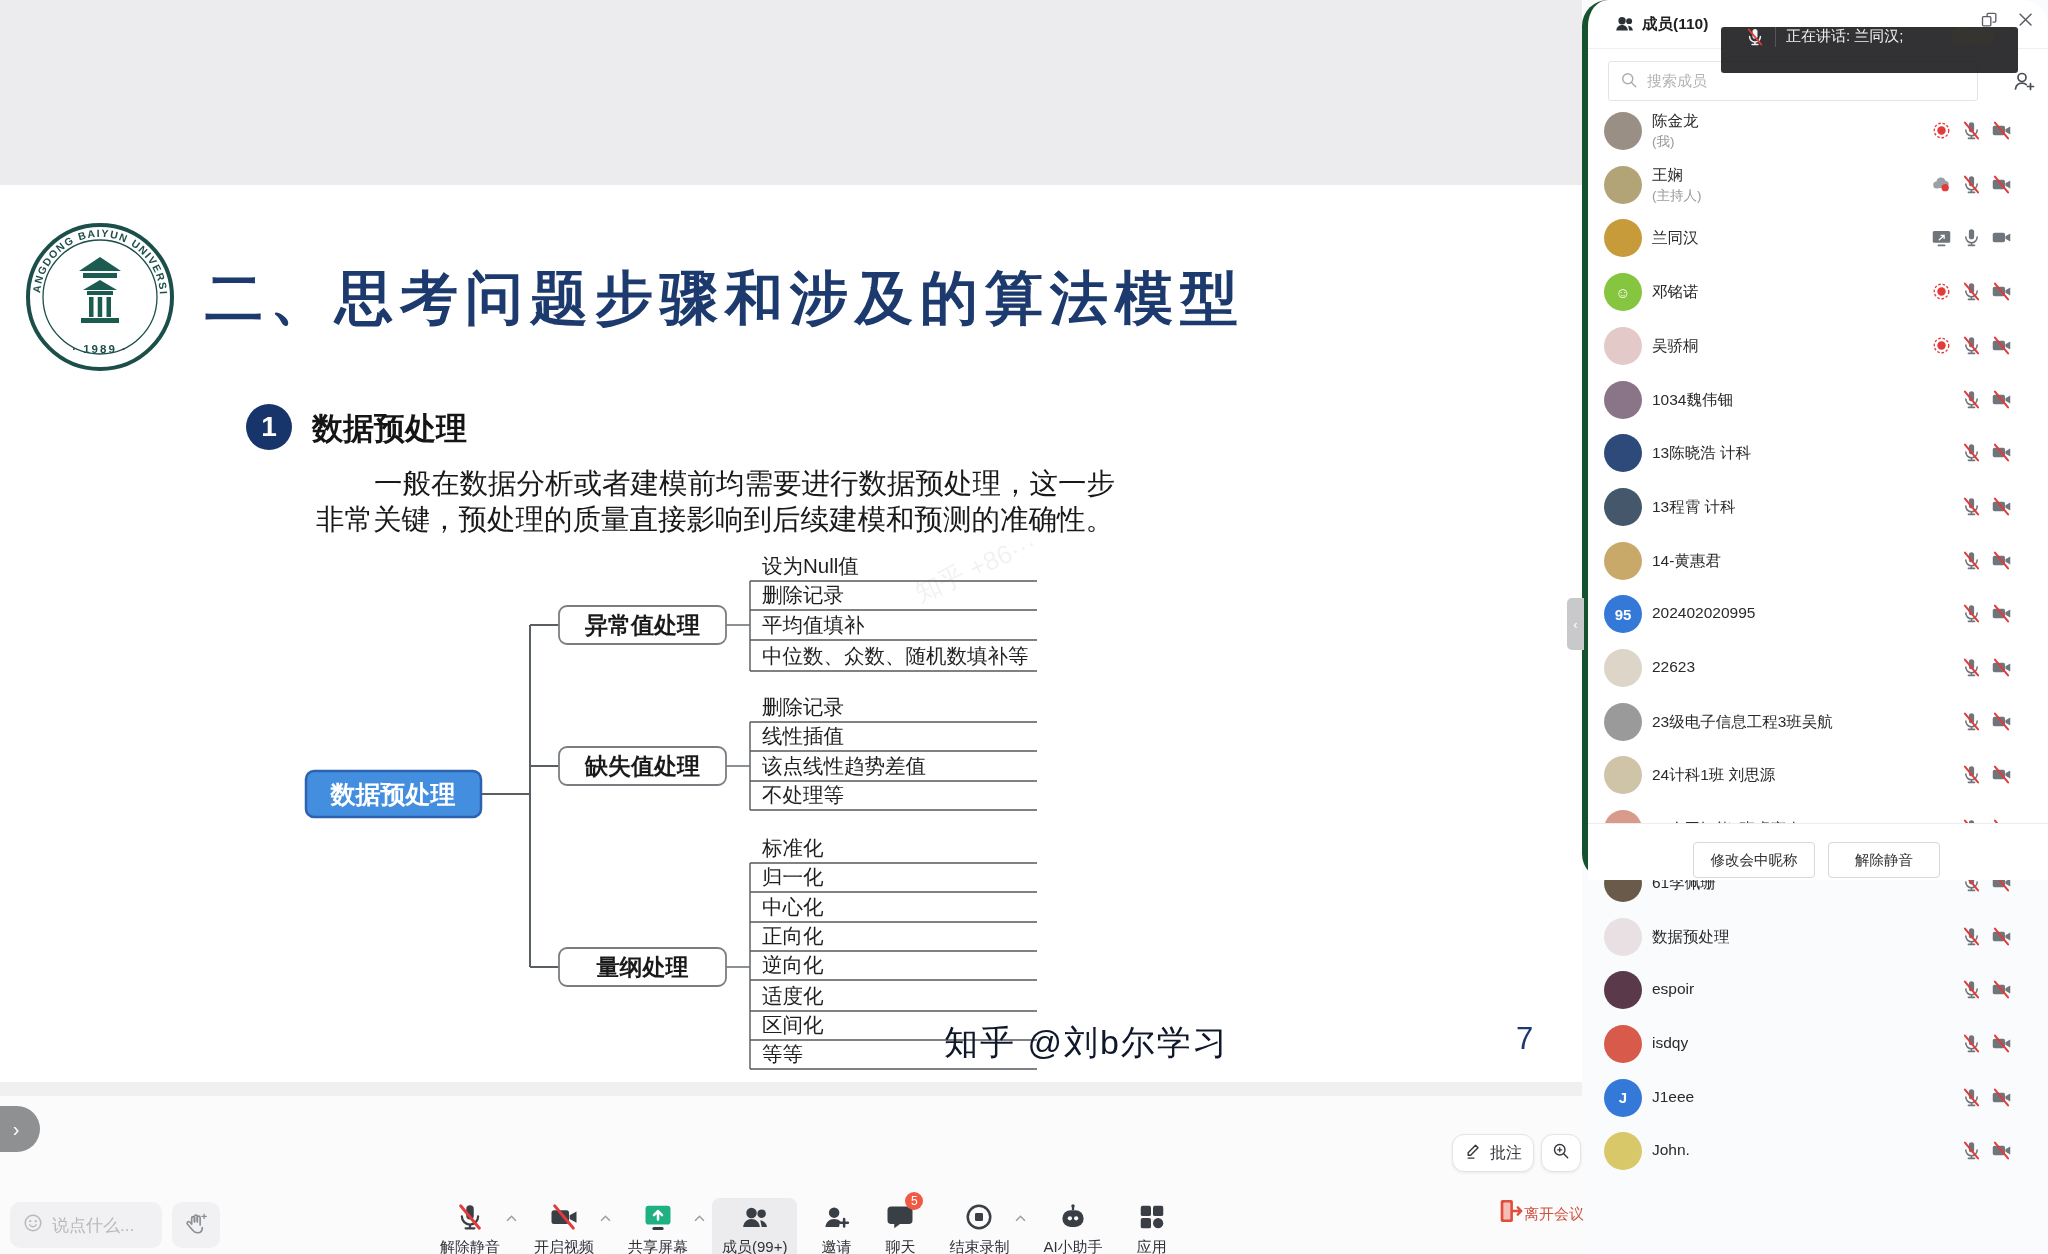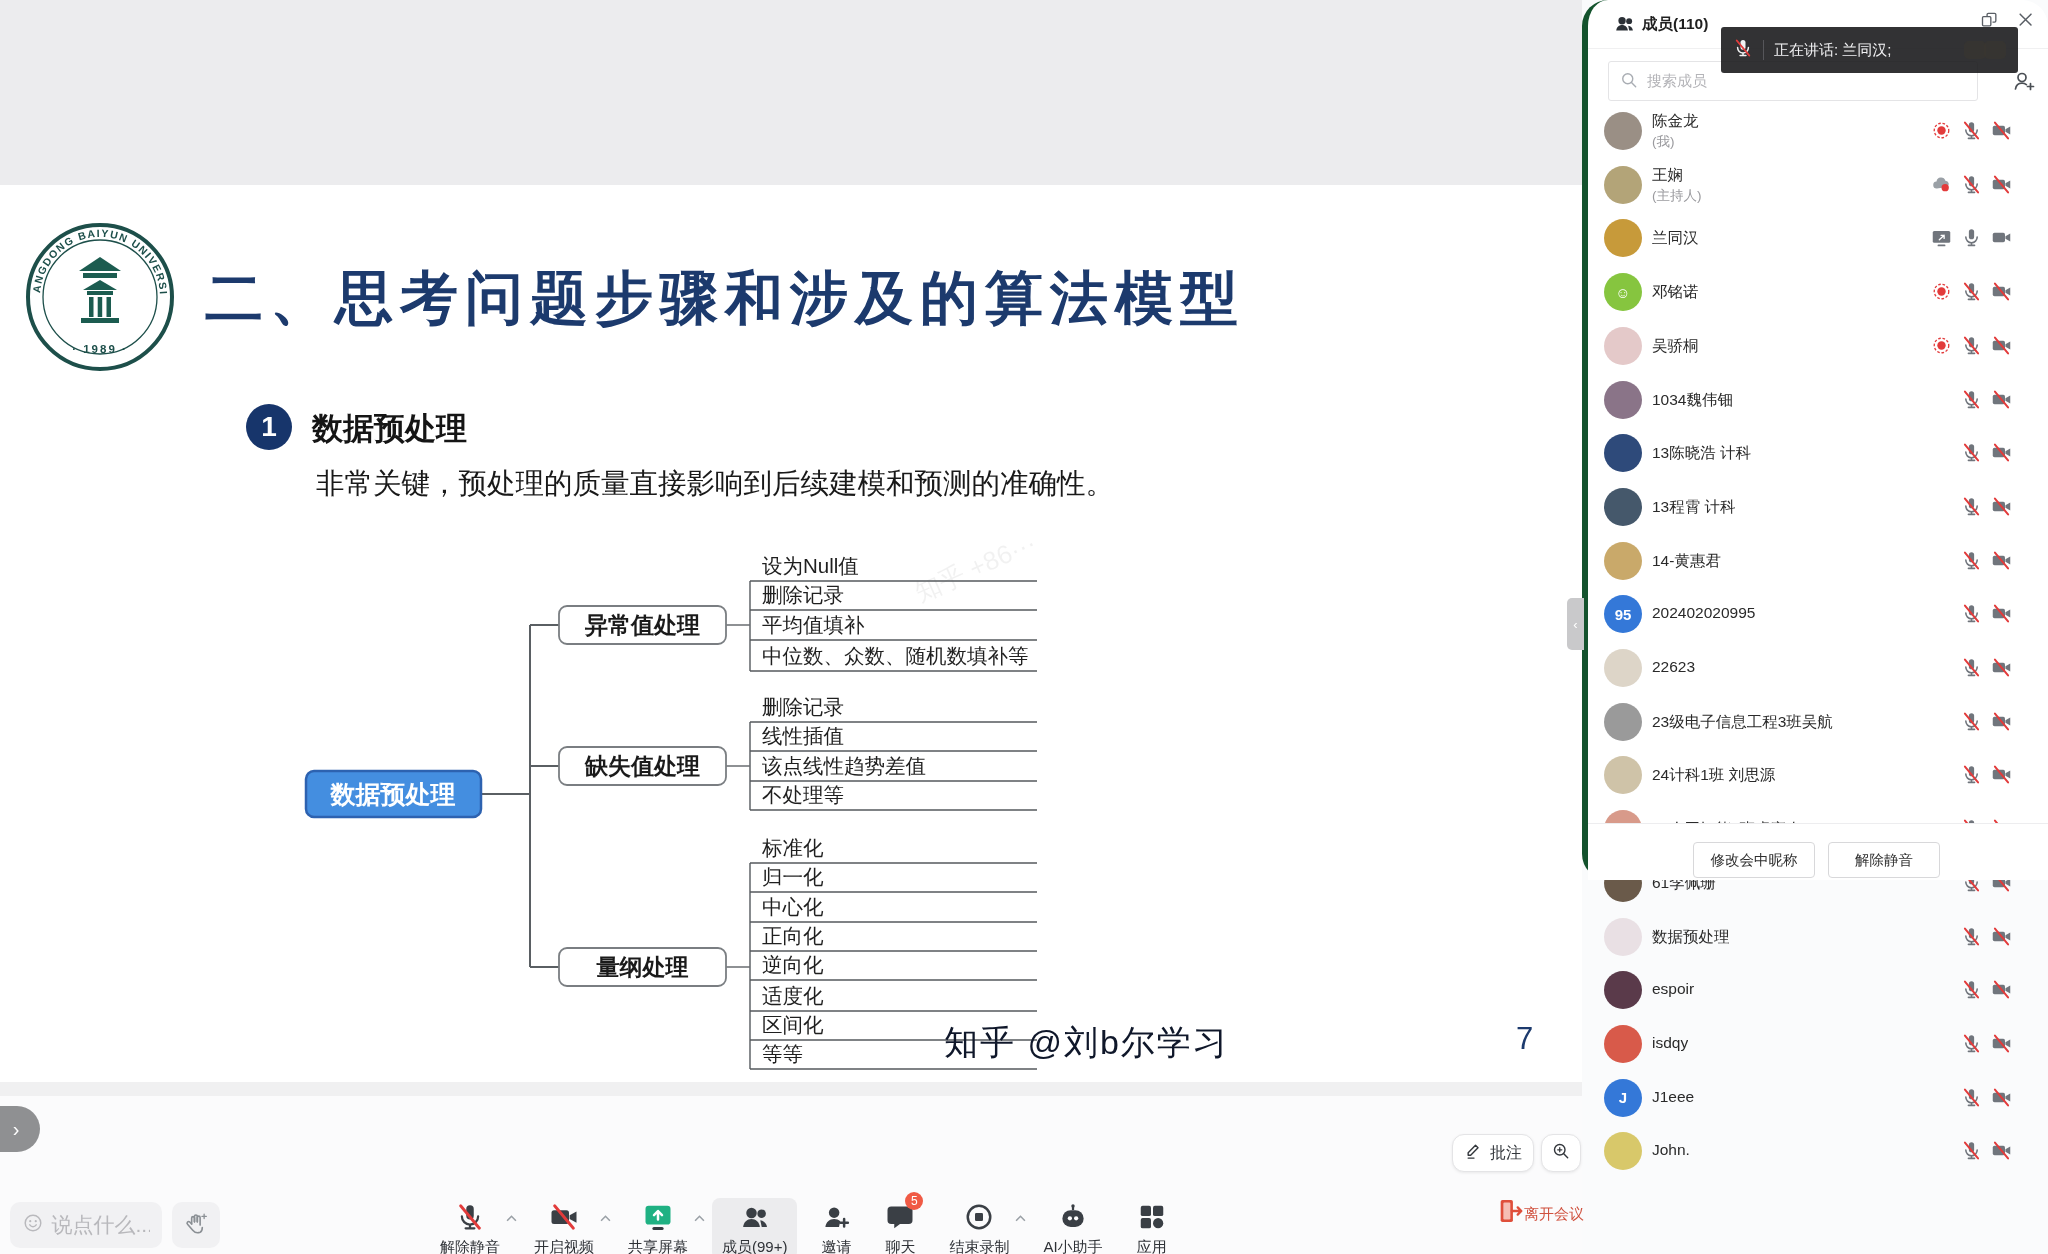--- a/index.html
+++ b/index.html
@@ -28,21 +28,21 @@
        box-shadow:0 1px 3px rgba(0,0,0,.08);display:flex;align-items:center;justify-content:center;gap:6px;}
   #annotate-btn{left:1452px;top:1134px;width:80px;height:36px;font-size:16px;color:#33373c;}
   #zoom-btn{left:1541px;top:1134px;width:38px;height:36px;}
   
   #expand-handle{position:absolute;left:0;top:1106px;width:40px;height:46px;background:#8f9092;
        border-radius:0 23px 23px 0;color:#fff;font-size:20px;display:flex;align-items:center;
        justify-content:center;padding-right:8px;box-sizing:border-box;}
   
   #chat-input{position:absolute;left:10px;top:1202px;width:152px;height:46px;background:#f1f1f3;
        border-radius:10px;display:flex;align-items:center;gap:8px;padding:0 12px;box-sizing:border-box;}
-  #chat-input span{font-size:21px;color:#b8b8bc;white-space:nowrap;overflow:hidden;}
+  #chat-input span{font-size:17px;color:#b8b8bc;white-space:nowrap;overflow:hidden;}
   #hand-btn{position:absolute;left:172px;top:1202px;width:48px;height:46px;background:#f1f1f3;
        border-radius:10px;border:none;display:flex;align-items:center;justify-content:center;}
   
   #toolbar{position:absolute;left:430px;top:1198px;display:flex;gap:14px;align-items:flex-start;}
   .tb-item{position:relative;display:flex;flex-direction:column;align-items:center;
        padding:4px 10px 3px;border-radius:8px;cursor:default;}
   .tb-item.active{background:#ececee;}
   .tb-label{font-size:15px;color:#2f3237;margin-top:2px;white-space:nowrap;}
   .tb-chevron{position:absolute;right:-7px;top:10px;}
   .tb-badge{position:absolute;right:2px;top:-6px;background:#f05a45;color:#fff;font-size:12px;
@@ -73,21 +73,21 @@
   .m-status{position:absolute;right:36px;top:16px;display:flex;gap:9px;}
   #p-foot{position:absolute;left:0;bottom:0;width:100%;height:56px;background:#fff;border-top:1px solid #ededef;}
   .foot-btn{position:absolute;top:10px;height:36px;background:#fff;border:1px solid #d8d8da;
        border-radius:4px;font-size:14.5px;color:#2f2f2f;font-family:inherit;margin-top:8px;}
   #rename-btn{left:105px;width:122px;}
   #unmute-all-btn{left:240px;width:112px;}
   #collapse-handle{position:absolute;left:-21px;top:598px;width:17px;height:52px;background:#c9c9cb;
        border-radius:5px 0 0 5px;color:#fff;font-size:13px;display:flex;align-items:center;justify-content:center;}
   
   #toast{position:absolute;left:133px;top:27px;width:297px;height:46px;background:rgba(22,22,24,.88);
-       border-radius:3px;display:flex;align-items:center;gap:10px;padding:0 12px;box-sizing:border-box;}
+       border-radius:3px;display:flex;gap:10px;padding:0 24px;box-sizing:border-box;}
   #toast .txt{font-size:15px;color:#f2f2f4;white-space:nowrap;}
   #toast .div{width:1px;height:20px;background:#56565a;}
   #toast .ghost{width:22px;height:18px;border-radius:5px;background:#3a362f;opacity:.55;}
   #toast .ghost+ .ghost{margin-left:-12px;}
 </style>
 </head>
 <body>
 
 <div id="main">
   <div id="topstrip"></div>
@@ -113,20 +113,21 @@
             <rect x="57" y="97" width="38" height="5"></rect>
         </g>
       </svg>
     </div>
 
     <div id="slide-title">二、思考问题步骤和涉及的算法模型</div>
     <div id="sec-num">1</div>
     <div id="sec-heading">数据预处理</div>
 
     <div id="para">
+      <div class="l1">一般在数据分析或者建模前均需要进行数据预处理，这一步</div>
       <div class="l2">非常关键，预处理的质量直接影响到后续建模和预测的准确性。</div>
     </div>
 
     <svg id="mindmap" width="880" height="545" viewBox="0 0 880 545">
         <text x="690" y="60" transform="rotate(-24 690 60)" font-size="26" fill="#000" opacity="0.05">知乎 +86···</text>
         <path d="M251 252H300M300 83V425M300 83H329M300 224H329M300 425H329" stroke="#5a5f63" stroke-width="2" fill="none"></path>
         <path d="M496 83H520M520 39V129" stroke="#6a6e72" stroke-width="1.6" fill="none"></path>
         <line x1="520" y1="39" x2="807" y2="39" stroke="#55585c" stroke-width="1.5"></line>
         <text x="532" y="31" font-size="20.5" fill="#1f1f1f">设为Null值</text>
         <line x1="520" y1="68" x2="807" y2="68" stroke="#55585c" stroke-width="1.5"></line>

